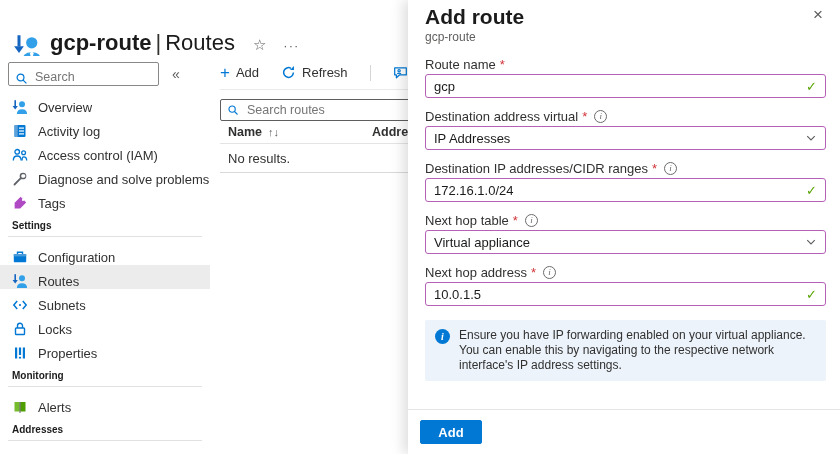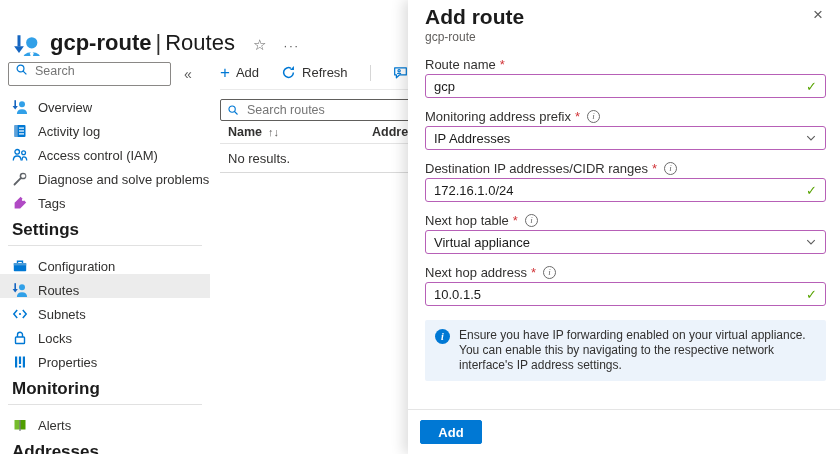--- a/index.html
+++ b/index.html
@@ -21,33 +21,33 @@
   .title-sep { font-weight: 400; color: #323130; margin: 0 4px; }
   .title-secondary { font-weight: 400; }
   .page-subtitle { font-size: 11px; color: #605e5c; margin-top: 2px; }
   .header-actions { display: flex; align-items: center; gap: 17px; margin: 5px 0 0 18px; color: #5c5c5c; }
   .star-glyph { font-size: 15px; cursor: pointer; }
   .more-glyph { font-size: 13px; letter-spacing: 1px; cursor: pointer; }
 
   
   .sidebar { position: absolute; left: 0; top: 56px; width: 210px; bottom: 0; background: #fff; }
   .sidebar-search-row { display: flex; align-items: center; padding: 6px 8px 0 8px; }
-  .sidebar-search { width: 163px; height: 24px; border: 1px solid #8a8886; border-radius: 2px;
-                    display: flex; align-items: flex-start; padding: 0 6px; background: #fff; }
+  .sidebar-search { width: 151px; height: 24px; border: 1px solid #8a8886; border-radius: 2px;
+                    display: flex; align-items: flex-end; padding: 0 6px; background: #fff; }
   .sidebar-search svg { width: 13px; height: 13px; flex: 0 0 13px; margin-right: 5px; color: #0078d4; }
   .sidebar-search input { border: none; outline: none; width: 100%; font-size: 12.5px;
                           font-family: inherit; color: #323130; background: transparent; }
   .collapse-glyph { margin-left: 13px; color: #5c5c5c; font-size: 14px; cursor: pointer; }
   .nav { margin-top: 5px; }
   .nav-item { display: flex; align-items: flex-end; height: 24px; padding-left: 12px; cursor: pointer; }
   .nav-item.selected { background: #ececec; }
   .nav-item .ico { width: 16px; height: 16px; flex: 0 0 16px; margin-right: 10px; }
   .nav-item .ico svg { width: 16px; height: 16px; display: block; }
   .nav-item .lbl { font-size: 13px; color: #323130; white-space: nowrap; }
-  .nav-section { font-weight: 700; font-size: 17px; color: #1b1b1b; margin: 9px 8px 4px 8px;
+  .nav-section { font-weight: 700; font-size: 10px; color: #1b1b1b; margin: 9px 8px 4px 8px;
                  padding: 0 4px 5px 4px; border-bottom: 1px solid #e1e1e1; }
 
   
   .main { position: absolute; left: 220px; top: 56px; right: 0; }
   .toolbar { display: flex; align-items: center; height: 34px; width: 560px; border-bottom: 1px solid #eaeaea; }
   .tb-btn { display: flex; align-items: center; margin-right: 22px; cursor: pointer; color: #323130; white-space: nowrap; }
   .tb-btn .tbico { color: #0078d4; margin-right: 6px; display: flex; }
   .tb-btn .tbico svg { width: 15px; height: 15px; }
   .tb-plus { color: #0078d4; font-size: 17px; font-weight: 400; margin-right: 6px; line-height: 15px; }
   .tb-sep { width: 1px; height: 16px; background: #d6d6d6; margin-right: 22px; }
@@ -318,21 +318,21 @@
         <span class="req">*</span>
       </div>
       <div class="fbox">
         <input type="text" value="gcp" style="">
         <span class="check-glyph">✓</span>
       </div>
     </div>
 
     <div class="fgroup">
       <div class="flabel">
-        <span>Monitoring address prefix</span>
+        <span>Destination address virtual</span>
         <span class="req">*</span>
         <span class="info-i">i</span>
       </div>
       <div class="fbox select">
         <span class="selval">IP Addresses</span>
         <span class="chev">
             <svg viewBox="0 0 16 16">
               <path d="M3 5.5 L8 10.5 L13 5.5" fill="none" stroke="#5c5c5c" stroke-width="1.5"></path>
             </svg>
           </span>

